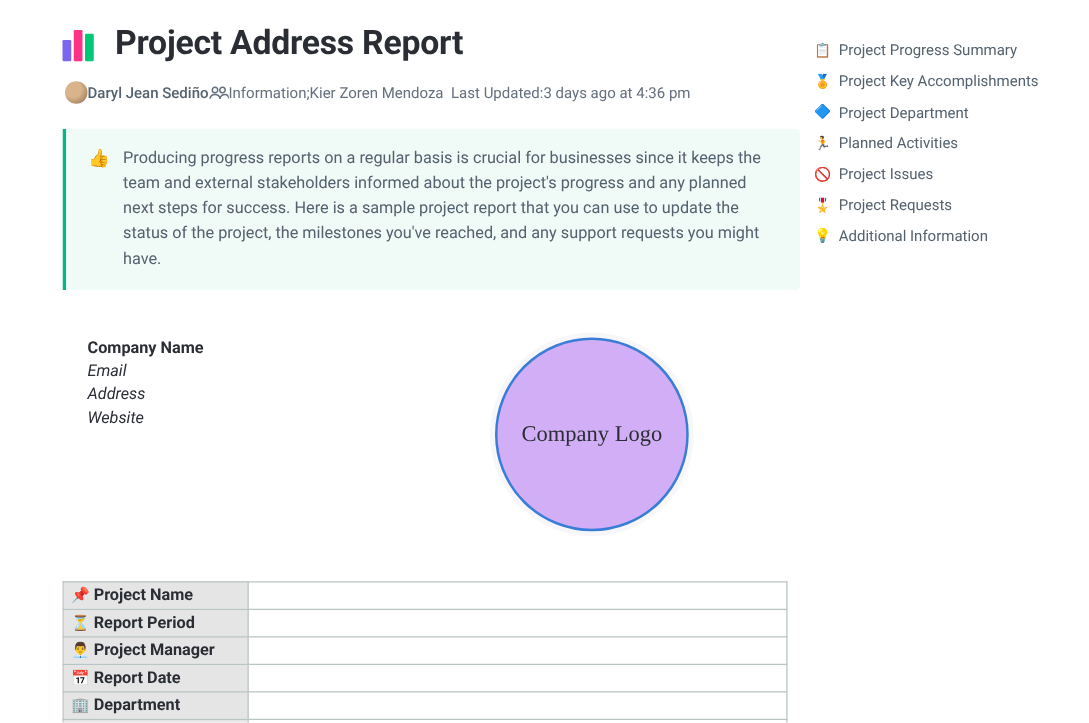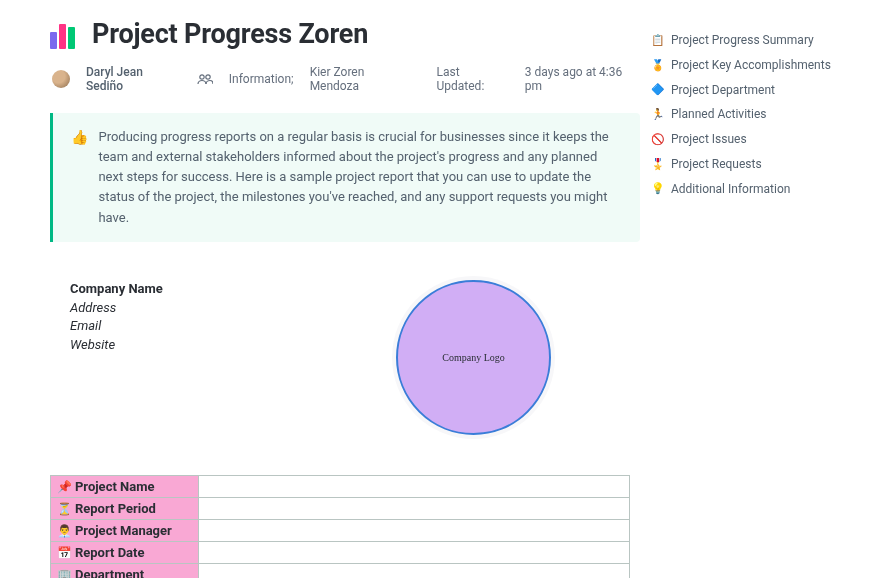--- a/index.html
+++ b/index.html
@@ -38,21 +38,21 @@
   .b3 { height: 22px; background: #00c875; }
   .page-title {
     font-size: 27px;
     font-weight: 700;
     color: #2a2e34;
     letter-spacing: -0.2px;
   }
   .meta-row {
     display: flex;
     align-items: center;
-    gap: 16px;
+    gap: 0;
     font-size: 12px;
     color: #656f7d;
     margin-bottom: 20px;
     padding-left: 2px;
   }
   .avatar {
     width: 18px;
     height: 18px;
     border-radius: 50%;
     background: radial-gradient(circle at 35% 35%, #d9b38c 40%, #8a6a4a 100%);
@@ -104,35 +104,35 @@
   .logo-circle {
     width: 155px;
     height: 155px;
     border-radius: 50%;
     background: #d1aef5;
     border: 2px solid #3a7dd8;
     display: flex;
     align-items: center;
     justify-content: center;
     font-family: "Georgia", "Times New Roman", serif;
-    font-size: 10px;
+    font-size: 18px;
     color: #2a2e34;
     box-shadow: 0 0 0 4px rgba(120,120,160,0.06);
   }
   .info-table {
     border-collapse: collapse;
     width: 580px;
     font-size: 13px;
     margin-left: 0;
   }
   .info-table td {
     border: 1px solid #b9c5c2;
   }
   .info-table .label-cell {
-    background: #f9a8d4;
+    background: #e5e5e5;
     width: 148px;
     padding: 3px 6px;
     font-weight: 700;
     color: #2a2e34;
     white-space: nowrap;
   }
   .info-table .label-cell .emo { font-weight: normal; margin-right: 3px; font-size: 12px; }
   .info-table .val-cell {
     background: #ffffff;
     padding: 3px 6px;
@@ -158,21 +158,21 @@
 </head>
 <body>
 
 <div class="main">
   <div class="title-row">
     <div class="title-icon">
       <div class="bar b1"></div>
         <div class="bar b2"></div>
         <div class="bar b3"></div>
     </div>
-    <h1 class="page-title">Project Progress Zoren</h1>
+    <h1 class="page-title">Project Address Report</h1>
   </div>
 
   <div class="meta-row">
     <span class="avatar"></span>
     <span class="author">Daryl Jean Sediño</span>
     <span class="contrib-icon">
       <svg width="16" height="12" viewBox="0 0 16 12">
           <circle cx="5" cy="4" r="2.2" fill="none" stroke="#656f7d" stroke-width="1.2"></circle>
           <circle cx="11" cy="4" r="2.2" fill="none" stroke="#656f7d" stroke-width="1.2"></circle>
           <path d="M1 11c0-2 2-3.5 4-3.5s4 1.5 4 3.5" fill="none" stroke="#656f7d" stroke-width="1.2"></path>
@@ -186,22 +186,22 @@
   </div>
 
   <div class="callout">
     <span class="emoji">👍</span>
     <span>Producing progress reports on a regular basis is crucial for businesses since it keeps the team and external stakeholders informed about the project's progress and any planned next steps for success. Here is a sample project report that you can use to update the status of the project, the milestones you've reached, and any support requests you might have.</span>
   </div>
 
   <div class="company-block">
     <div class="company-text">
       <div class="name">Company Name</div>
+      <div class="field">Email</div>
       <div class="field">Address</div>
-      <div class="field">Email</div>
       <div class="field">Website</div>
     </div>
     <div class="logo-wrap">
       <div class="logo-circle">Company Logo</div>
     </div>
   </div>
 
   <table class="info-table">
     <tbody id="info-body">
         <tr>

